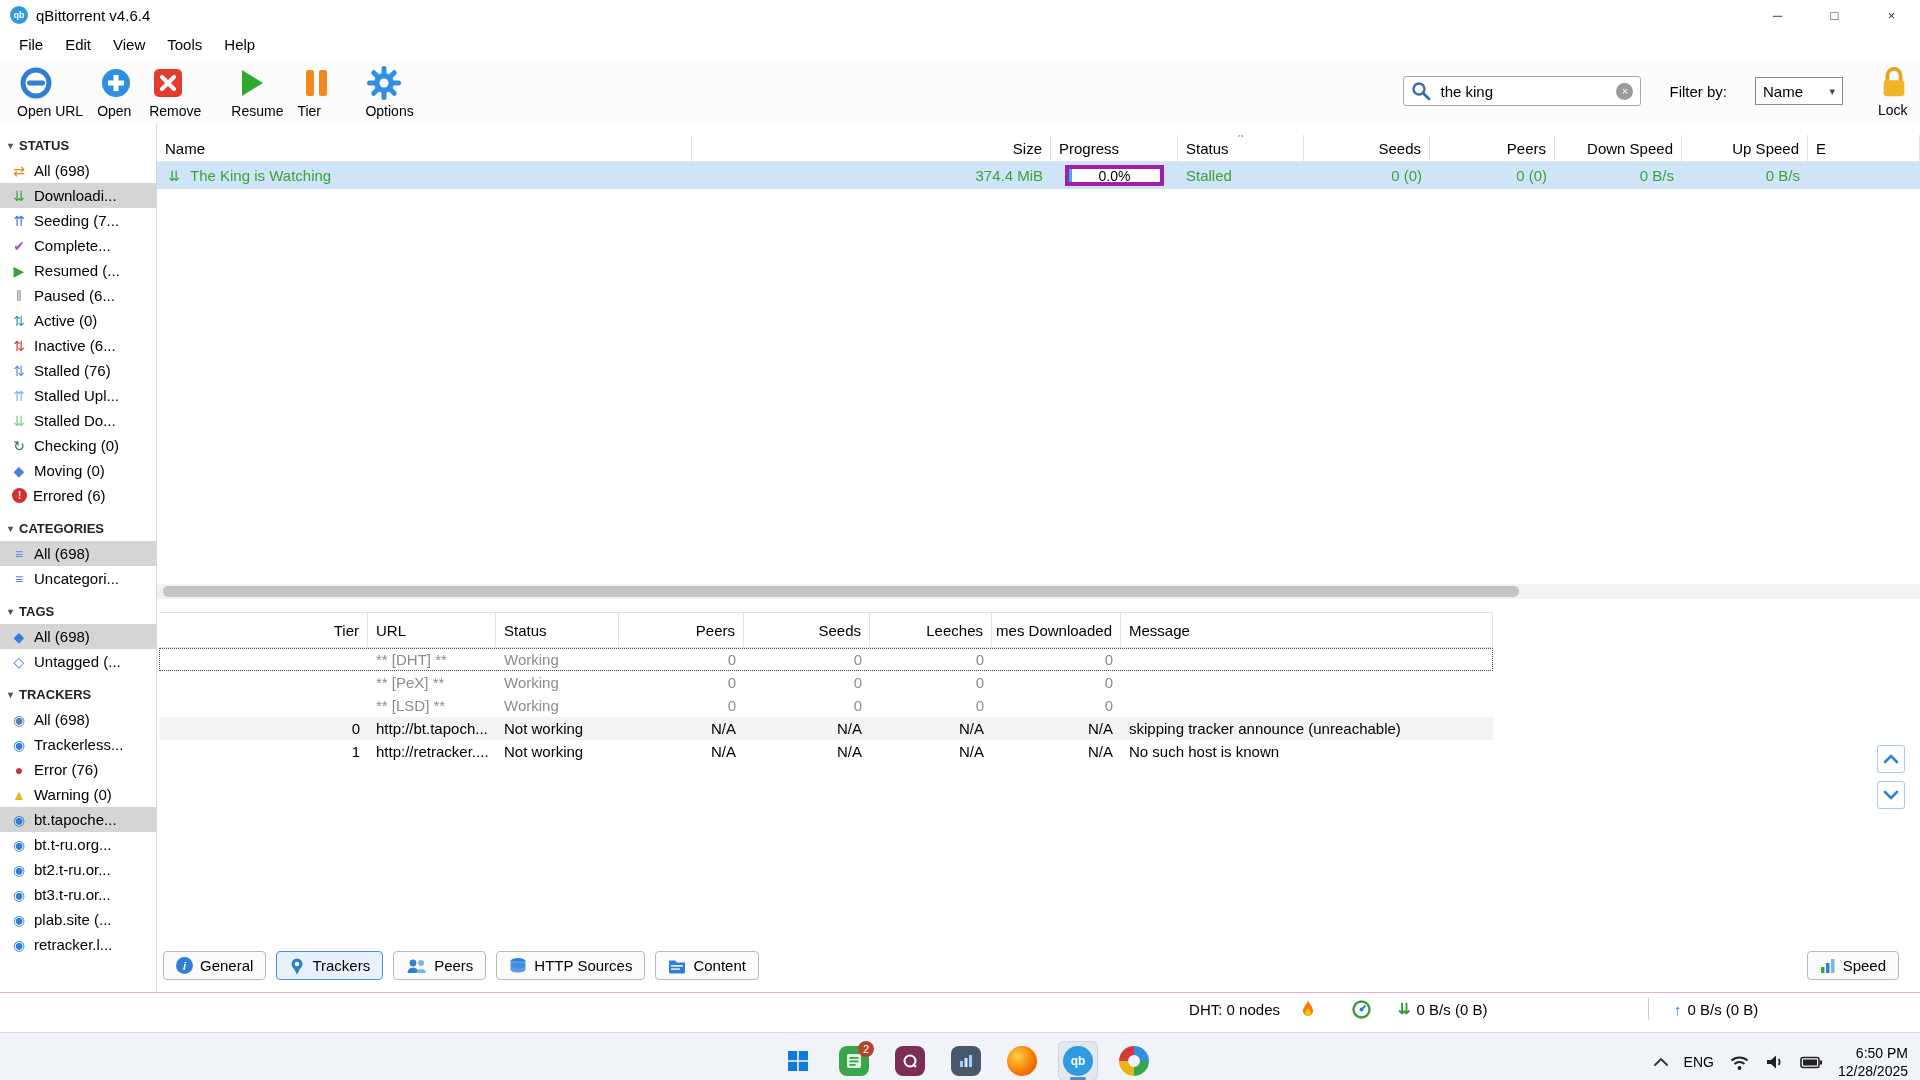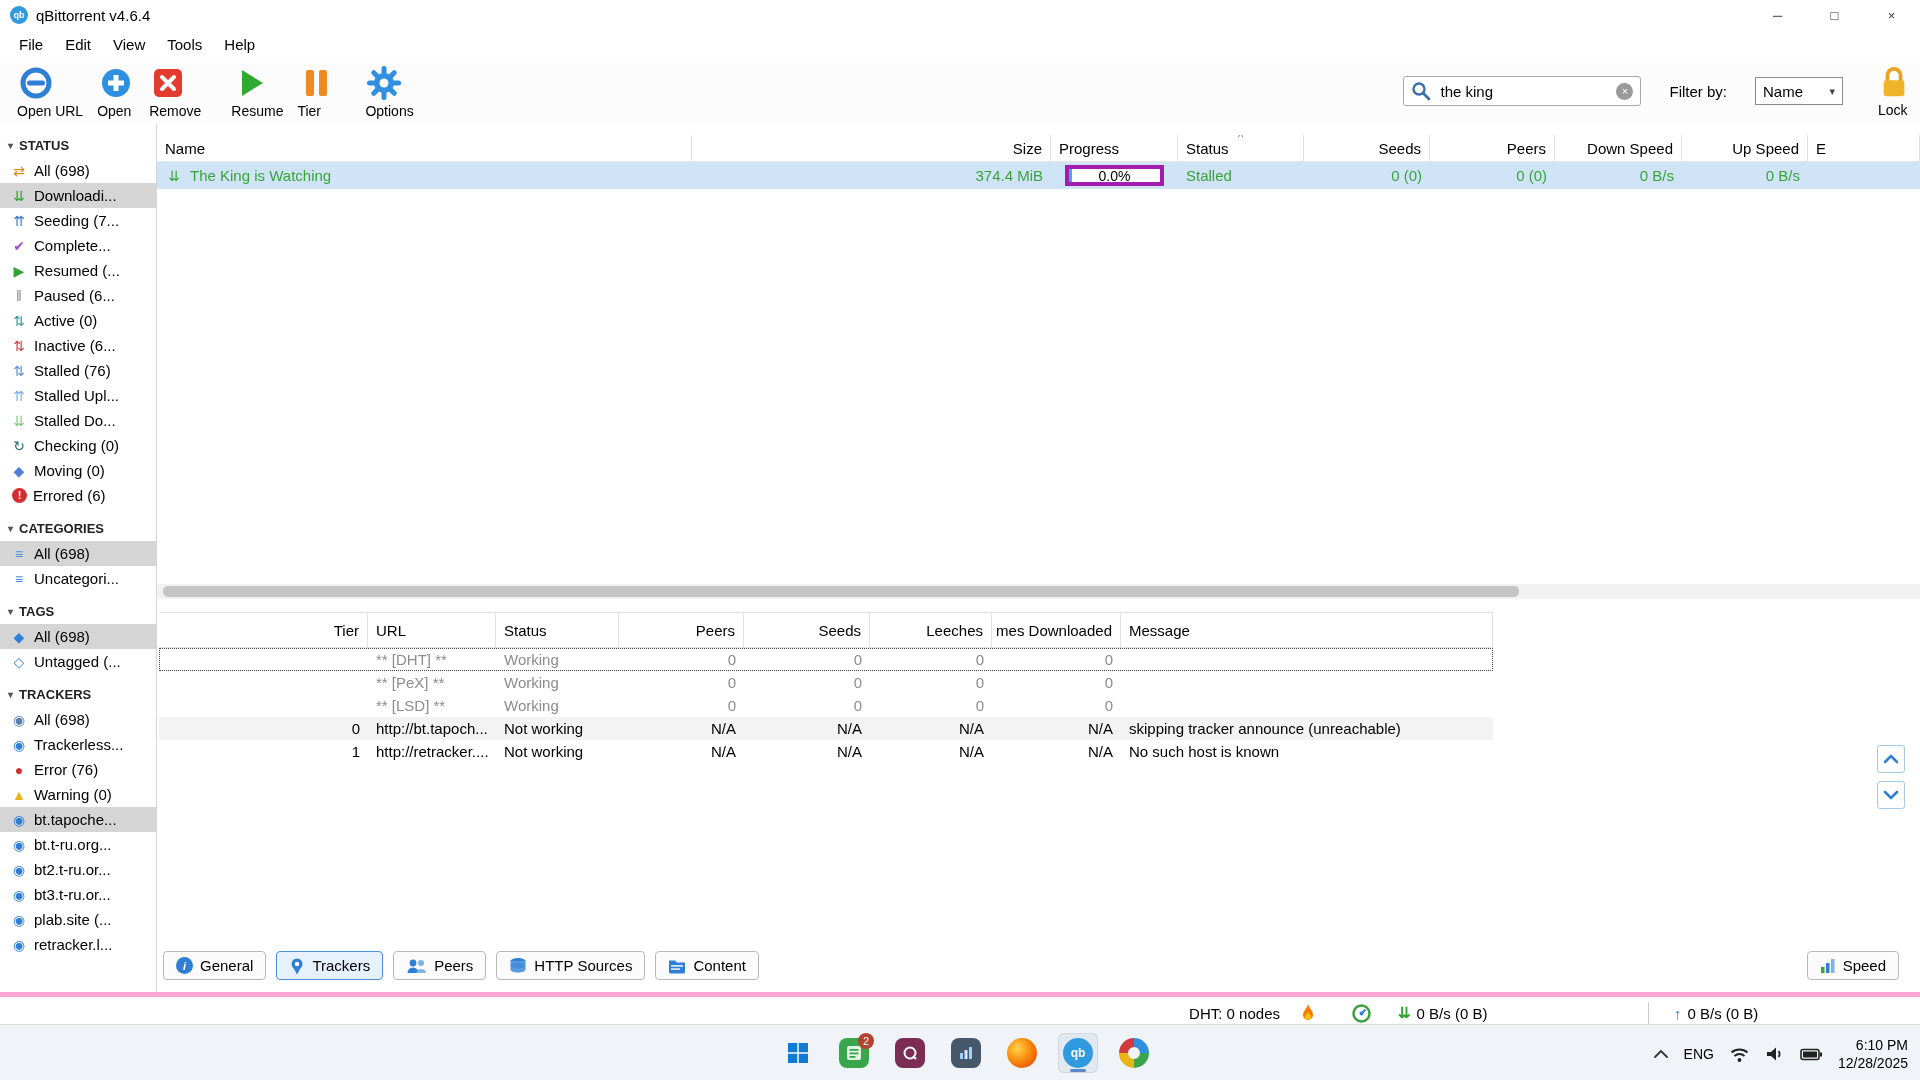--- a/index.html
+++ b/index.html
@@ -92,21 +92,21 @@
 
   .tabs { margin-top: auto; display: flex; gap: 10px; align-items: center; padding: 0 0 12px 6px; position: relative; }
   .tab { display: flex; align-items: center; gap: 7px; height: 29px; padding: 0 12px; border: 1px solid #b8b8b8;
     border-radius: 4px; background: #fbfbfb; font-size: 15px; white-space: nowrap; }
   .tab.active { border-color: #4a90d9; background: #e7f1fb; }
   .speed-btn { position: absolute; right: 21px; bottom: 12px; }
   .icn-circle { width: 17px; height: 17px; border-radius: 50%; display: inline-flex; align-items: center; justify-content: center;
     font-size: 11px; font-weight: bold; font-style: italic; flex: none; }
 
   
-  .statusbar { height: 32px; border-top: 5px solid #f9a8d4; position: relative; background: #fff; padding-left: 32px; }
+  .statusbar { height: 40px; border-top: 1px solid #f9a8d4; position: relative; background: #fff; padding-left: 32px; }
   .sb-item { position: absolute; top: 0; height: 32px; display: flex; align-items: center; gap: 6px; font-size: 15px; }
   .sb-divider { position: absolute; left: 1648px; top: 5px; width: 1px; height: 22px; background: #cccccc; }
   .speed-ico { font-weight: bold; font-size: 15px; }
 
   
   .taskbar { height: 56px; background: #f0f3f7; border-top: 1px solid #dcdcdc; position: relative; }
   .tb-icons { position: absolute; left: 778px; top: 0; height: 56px; display: flex; align-items: center; gap: 16px; }
   .tb-ico { width: 40px; height: 40px; display: flex; align-items: center; justify-content: center; border-radius: 6px; position: relative; flex: none; }
   .tb-ico.active { background: #e2e8ef; box-shadow: inset 0 0 0 1px #d0d7df; }
   .tb-ico.active::after { content: ""; position: absolute; bottom: 1px; left: 50%; transform: translateX(-50%);
@@ -646,17 +646,17 @@
     <svg width="20" height="16" viewBox="0 0 20 16">
         <path d="M2 6 h4 l5 -4.5 v13 l-5 -4.5 h-4 Z" fill="#222"></path>
         <path d="M13.5 5 a5 5 0 0 1 0 6" fill="none" stroke="#222" stroke-width="1.8"></path>
       </svg>
     <svg width="23" height="13" viewBox="0 0 23 13">
         <rect x="1" y="1.5" width="18" height="10" rx="2" fill="none" stroke="#222" stroke-width="1.6"></rect>
         <rect x="3" y="3.5" width="14" height="6" fill="#222"></rect>
         <rect x="20" y="4.5" width="2" height="4" fill="#222"></rect>
       </svg>
     <div class="clock">
-      <div>6:10 PM</div>
+      <div>6:50 PM</div>
       <div>12/28/2025</div>
     </div>
   </div>
 </div>
 
 </body></html>

